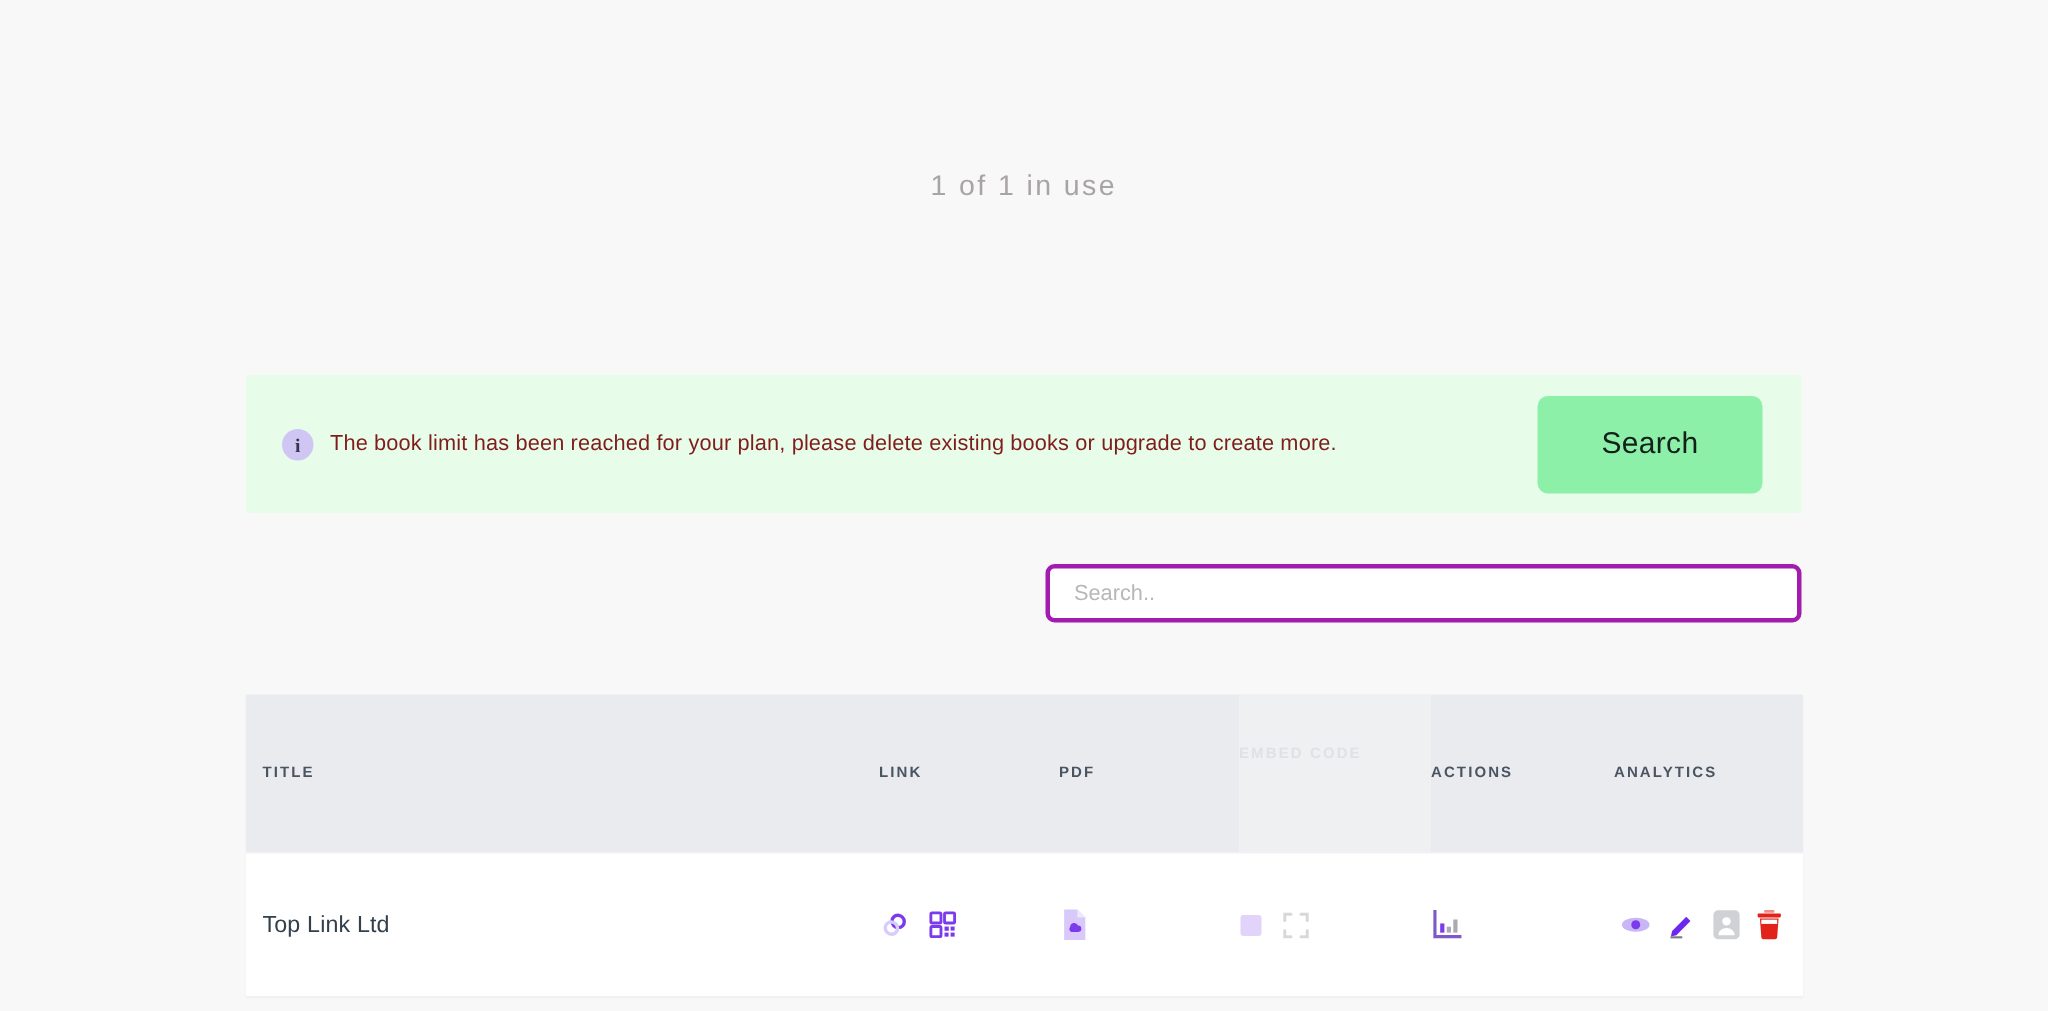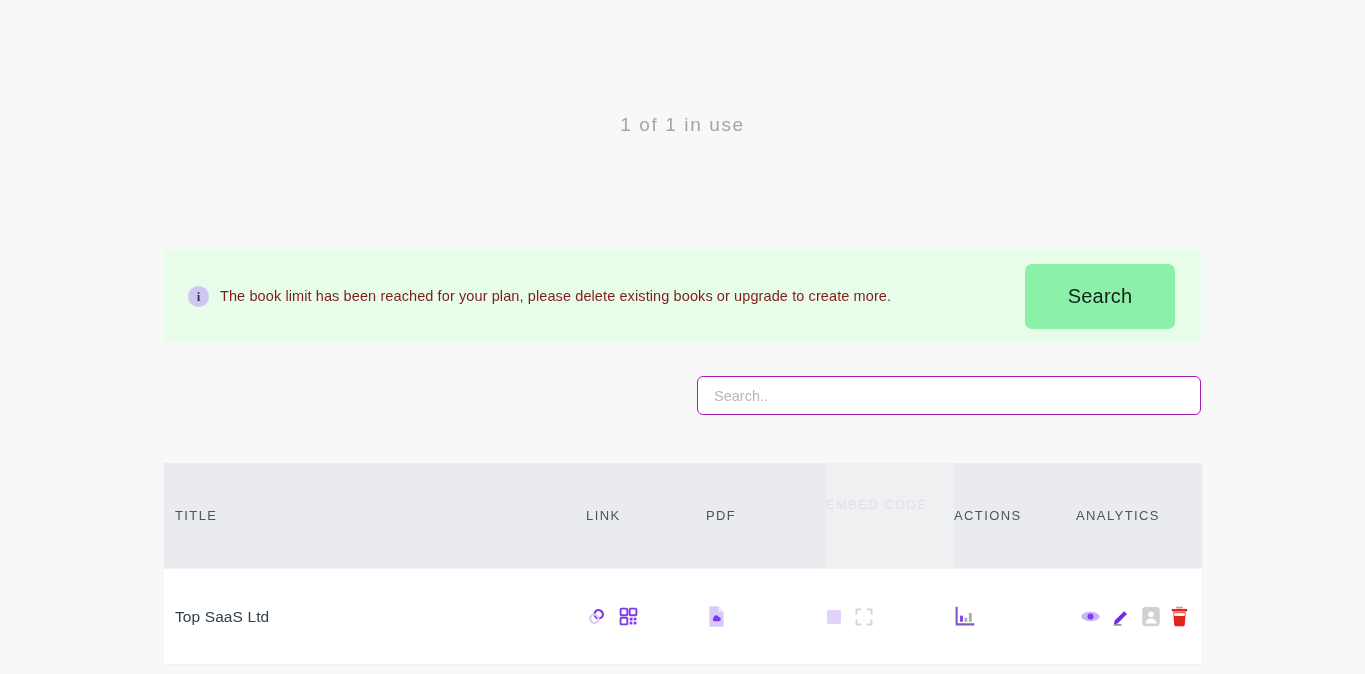--- a/index.html
+++ b/index.html
@@ -88,21 +88,21 @@
   }
 
   
   .search-wrap {
     position: absolute;
     left: 697px; top: 376px;
     width: 504px; height: 39px;
   }
   .search-input {
     width: 100%; height: 100%;
-    border: 1px solid #a21caf;
+    border: 3px solid #a21caf;
     border-radius: 6px;
     background: #ffffff;
     font-family: "Liberation Sans", sans-serif;
     font-size: 14.5px;
     color: #40474f;
     padding: 0 16px;
     outline: none;
   }
   .search-input::placeholder { color: #b7b7bb; }
 
@@ -114,22 +114,22 @@
     background: #ffffff;
     box-shadow: 0 1px 2px rgba(0,0,0,0.04);
   }
   .thead {
     display: flex;
     height: 105px;
     background: #e9ebee;
     align-items: center;
   }
   .th {
-    font-size: 13px;
-    font-weight: 400;
+    font-size: 10px;
+    font-weight: 700;
     letter-spacing: 1.4px;
     color: #4a5562;
     text-transform: uppercase;
     display: flex;
     align-items: center;
     height: 100%;
     text-align: center;
   }
   .th.dim {
     color: #dfe1e4;
@@ -200,21 +200,21 @@
       <div class="th col-embed dim">
         <span>Embed</span>&nbsp;<span>Code</span>
       </div>
       <div class="th col-actions">Actions</div>
       <div class="th col-analytics">Analytics</div>
     </div>
 
     <div class="trow">
 
       <div class="td col-title">
-        <span class="cell-title">Top SaaS Ltd</span>
+        <span class="cell-title">Top Link Ltd</span>
       </div>
 
       <div class="td col-link">
         <div class="icon-group">
           <button class="icon-btn">
             <svg width="21" height="21" viewBox="0 0 24 24">
               <g transform="rotate(-45 12 12)">
                 <rect x="11" y="7.2" width="9.2" height="9.6" rx="4.8" fill="none" stroke="#7c3aed" stroke-width="2.6"></rect>
                 <rect x="3.8" y="7.2" width="9.2" height="9.6" rx="4.8" fill="none" stroke="#d8cdf8" stroke-width="2.6"></rect>
               </g>

